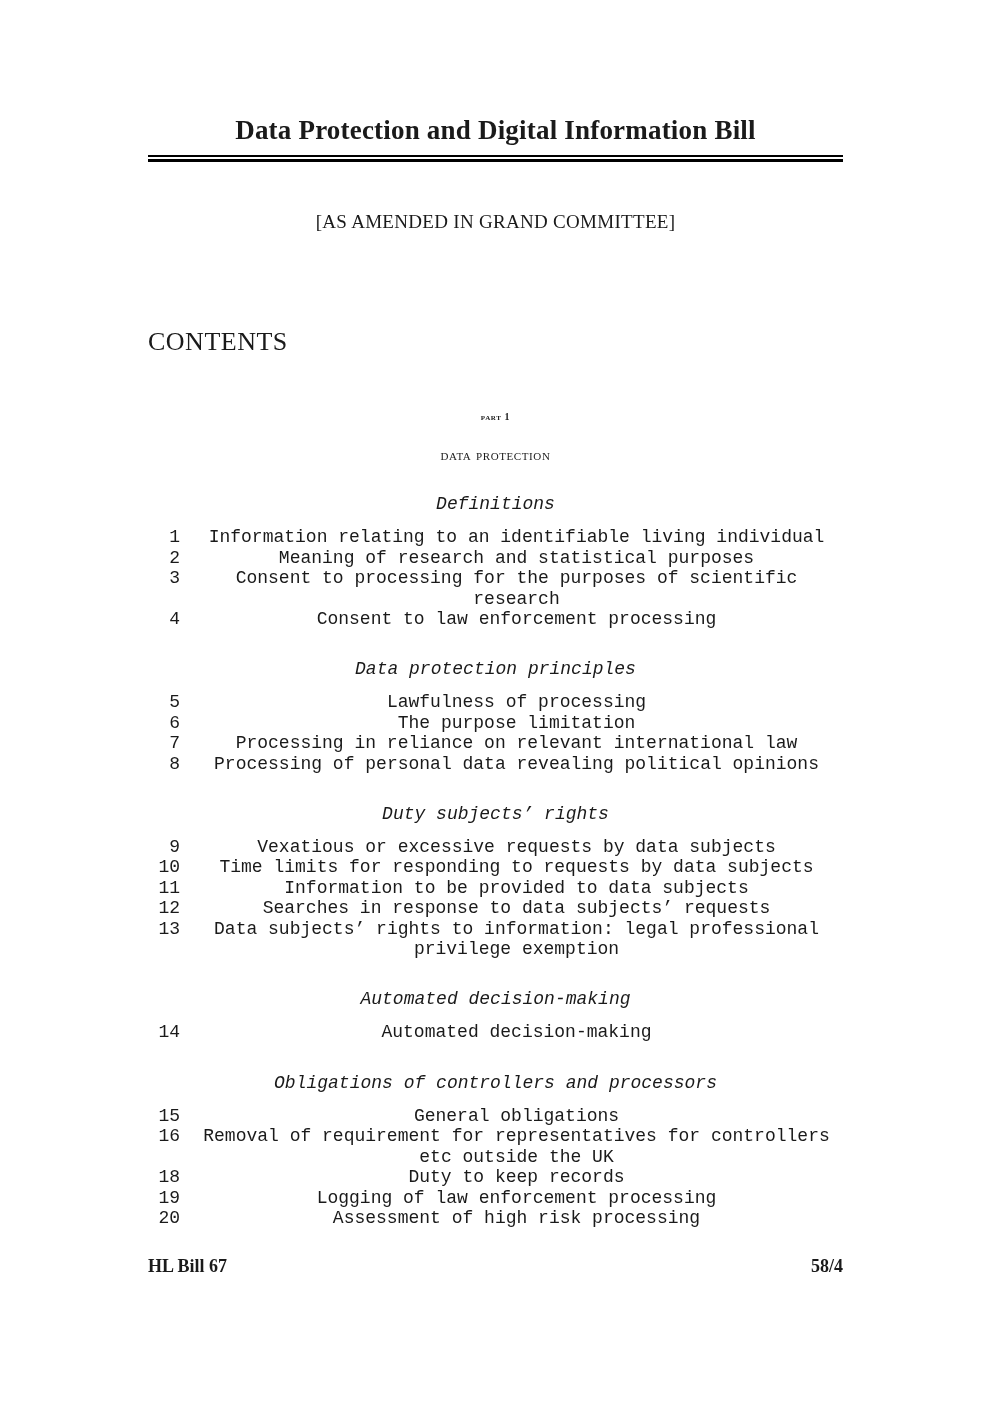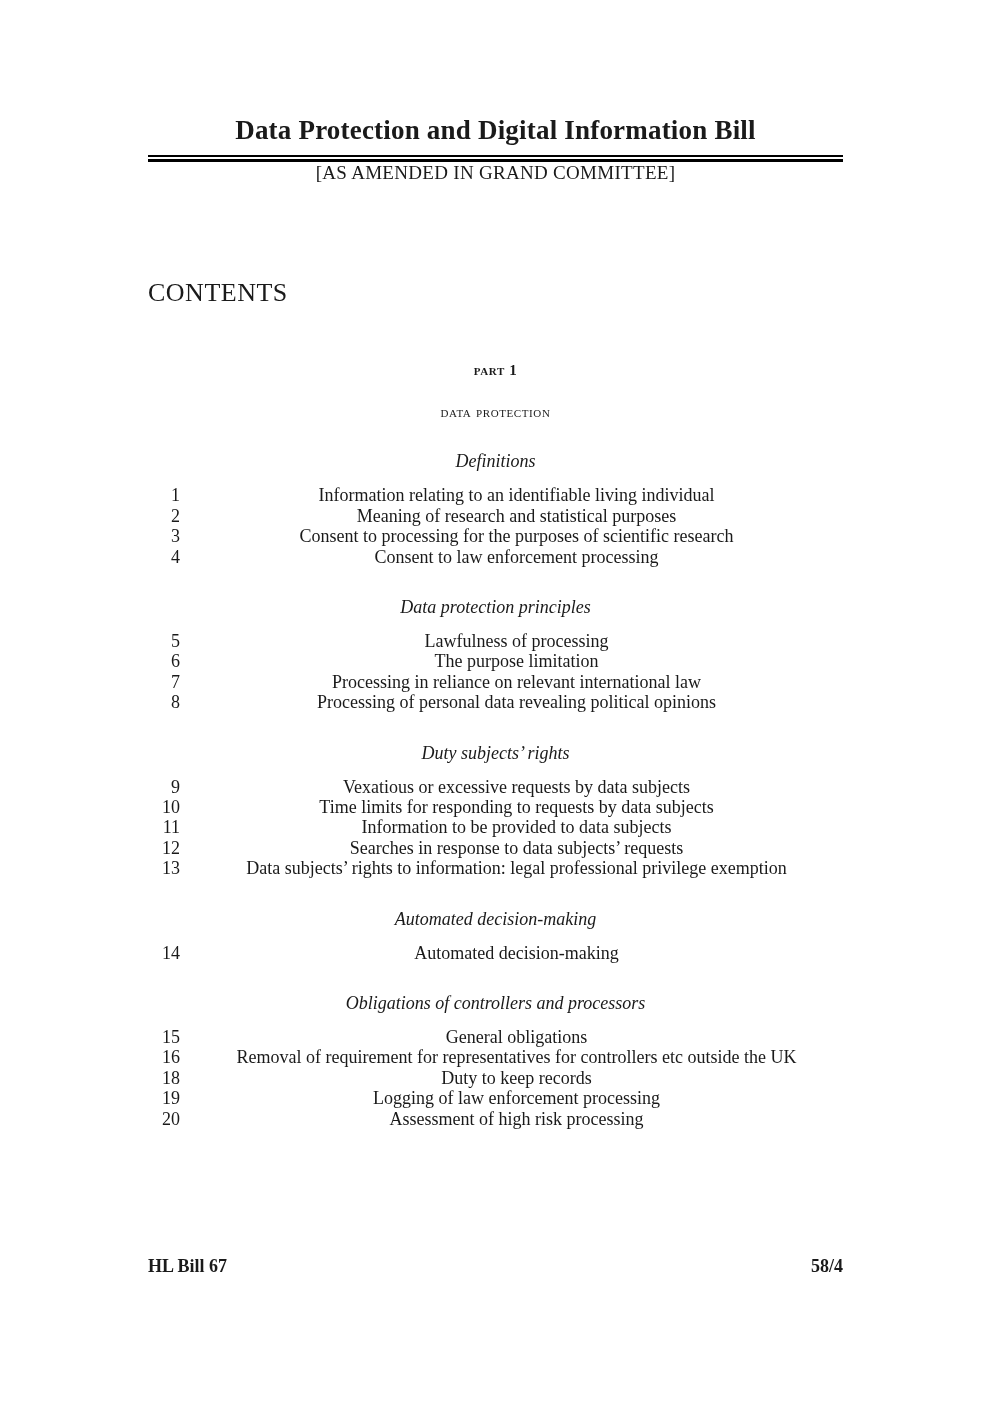--- a/index.html
+++ b/index.html
@@ -50,55 +50,57 @@
   .rule-bottom {
     height: 3px;
     background: #000;
     width: 100%;
   }
 
   
   .amendment-note {
     text-align: center;
     font-size: 19px;
+    margin-top: 49px;
     letter-spacing: 0.3px;
   }
 
   
   .contents-heading {
     text-align: left;
     font-size: 26px;
     margin-top: 94px;
     letter-spacing: 0.5px;
   }
 
   
   .part-heading {
     text-align: center;
-    font-size: 15px;
+    font-size: 10px;
     font-weight: bold;
     font-variant: small-caps;
     text-transform: lowercase;
     letter-spacing: 0.6px;
     margin-top: 54px;
   }
   .part-heading::first-letter { font-size: 1em; }
 
   .part-subheading {
     text-align: center;
     font-size: 16px;
     font-variant: small-caps;
     text-transform: lowercase;
     letter-spacing: 0.6px;
     margin-top: 24px;
   }
 
   
   .section {
     margin-top: 30px;
+    font-family: Liberation Mono, monospace;
   }
   .section-heading {
     text-align: center;
     font-style: italic;
     font-size: 18px;
     margin-bottom: 13px;
   }
   .items {
     margin: 0;
     padding: 0;

